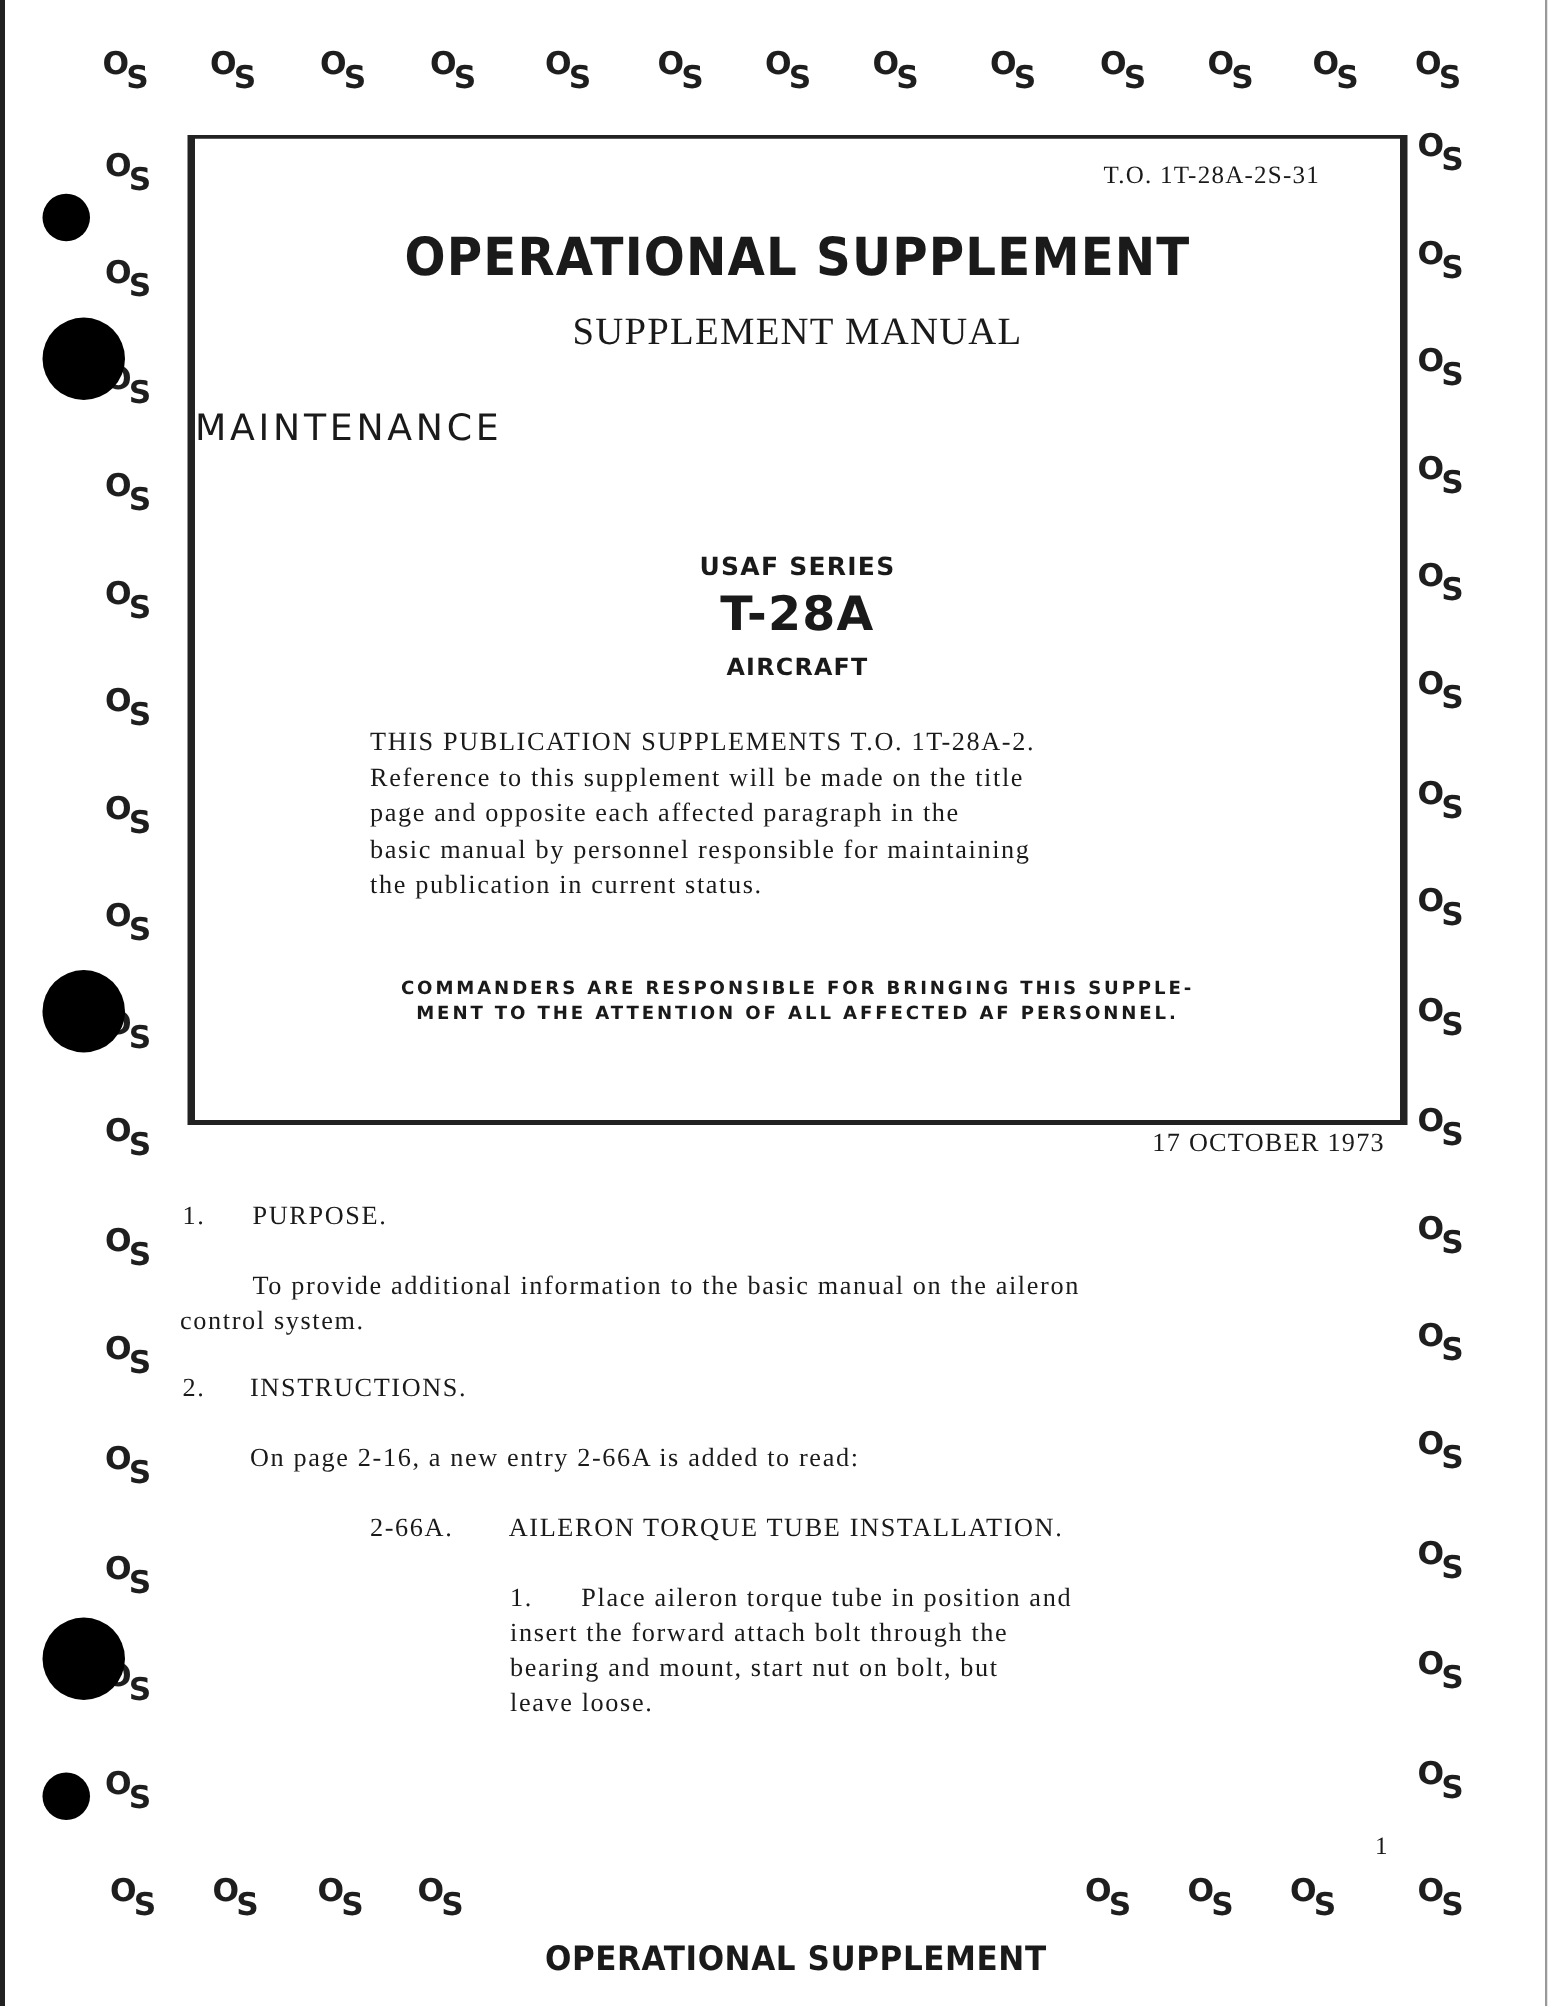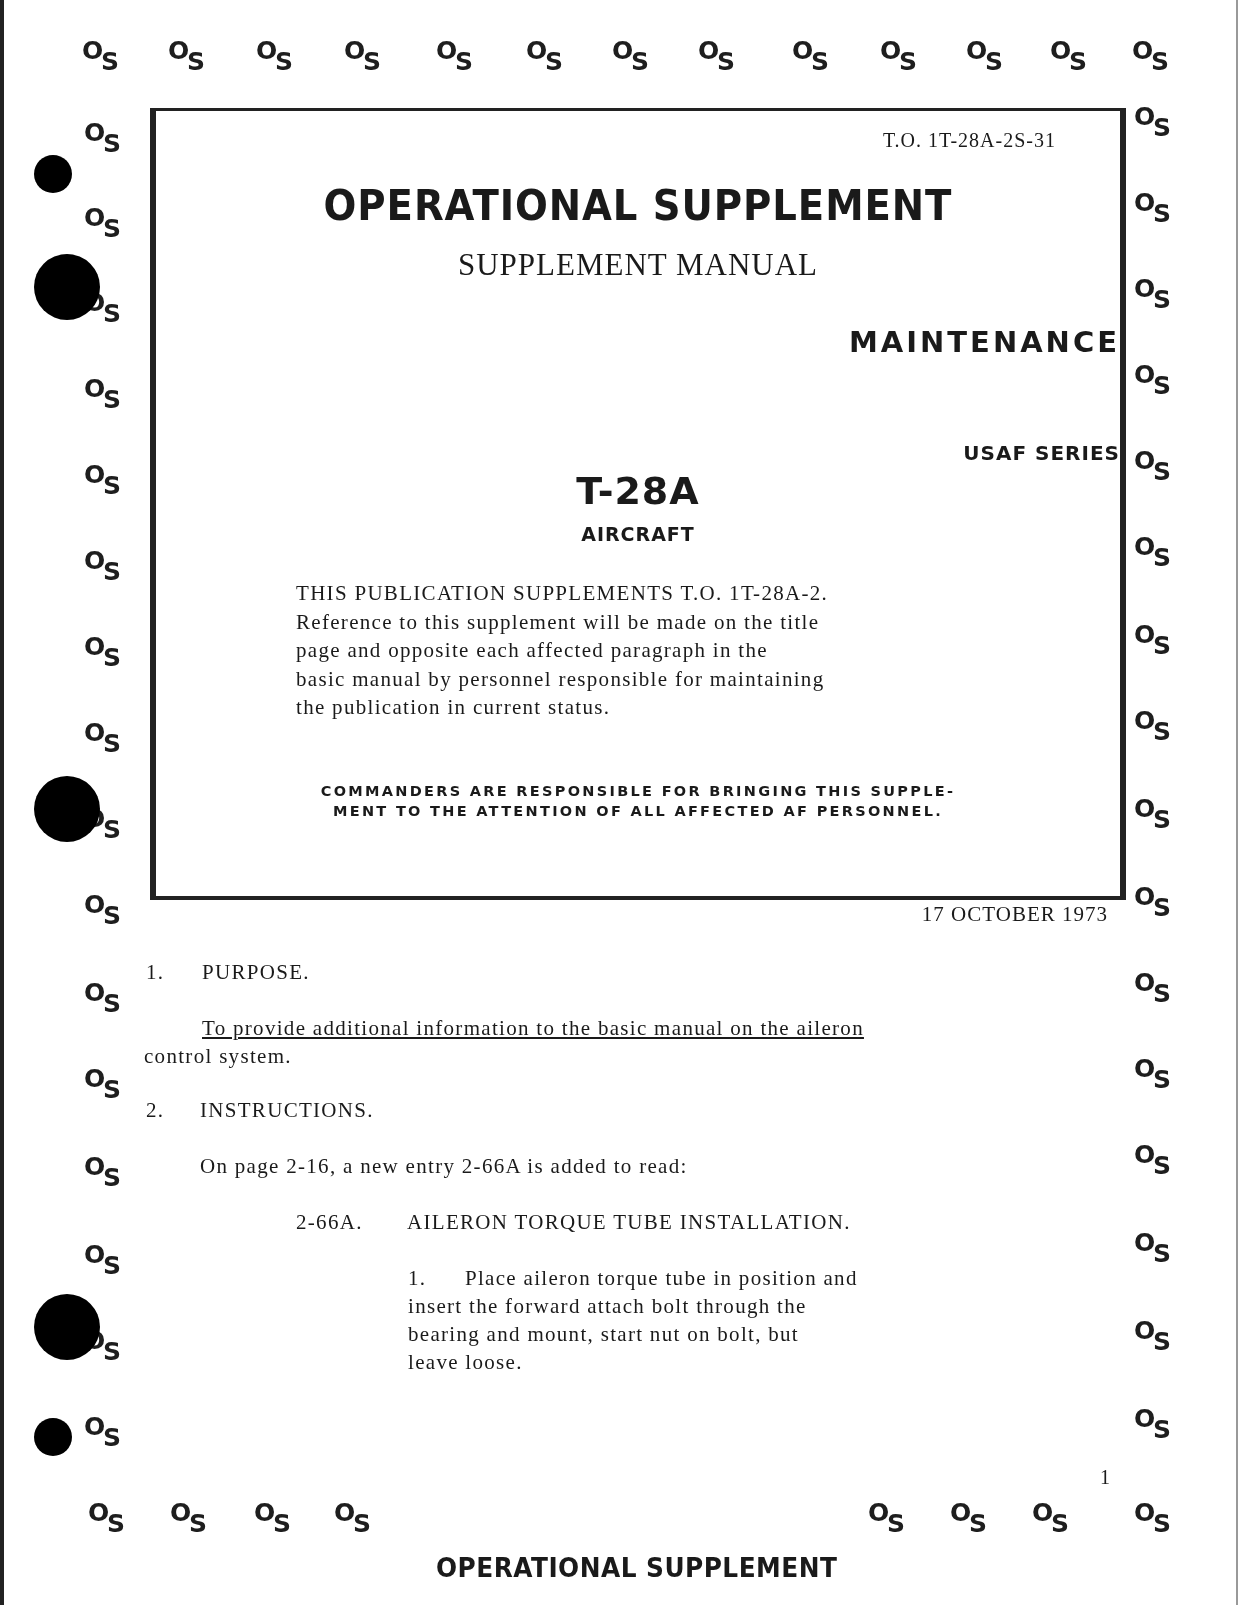--- a/index.html
+++ b/index.html
@@ -31,25 +31,25 @@
     .main-title {
       position: absolute; left: 0; right: 0; top: 70px; text-align: center;
       font-family: "DejaVu Sans", sans-serif; font-weight: bold; font-size: 42px; letter-spacing: 1px;
       transform: scaleX(0.92);
     }
     .subtitle {
       position: absolute; left: 0; right: 0; top: 136px; text-align: center;
       font-family: "Liberation Serif", serif; font-size: 31px; letter-spacing: 1px;
     }
     .maint {
-      position: absolute; left: 0; right: 0; top: 214px; text-align: right;
-      font-family: "DejaVu Sans", sans-serif; font-weight: bold; font-size: 29px; letter-spacing: 3px;
+      position: absolute; left: 0; right: 0; top: 214px; text-align: left;
+      font-family: "DejaVu Sans", sans-serif; font-weight: normal; font-size: 29px; letter-spacing: 3px;
     }
     .series {
-      position: absolute; left: 0; right: 0; top: 330px; text-align: right;
+      position: absolute; left: 0; right: 0; top: 330px; text-align: center;
       font-family: "DejaVu Sans", sans-serif; font-weight: bold; font-size: 20px; letter-spacing: 1px;
     }
     .model {
       position: absolute; left: 0; right: 0; top: 358px; text-align: center;
       font-family: "DejaVu Sans", sans-serif; font-weight: bold; font-size: 38px; letter-spacing: 1px;
     }
     .aircraft {
       position: absolute; left: 0; right: 0; top: 412px; text-align: center;
       font-family: "DejaVu Sans", sans-serif; font-weight: bold; font-size: 19px; letter-spacing: 1px;
     }
@@ -327,21 +327,21 @@
   <div class="commanders">
     <div>COMMANDERS ARE RESPONSIBLE FOR BRINGING THIS SUPPLE-</div>
     <div>MENT TO THE ATTENTION OF ALL AFFECTED AF PERSONNEL.</div>
   </div>
 </div>
 
 <div class="date">17 OCTOBER 1973</div>
 
 <div class="body-text" style="left:146px; top:960px;">1.</div>
 <div class="body-text" style="left:202px; top:960px;">PURPOSE.</div>
-<div class="body-text" style="left:202px; top:1016px;text-decoration:underline;">To provide additional information to the basic manual on the aileron</div>
+<div class="body-text" style="left:202px; top:1016px;">To provide additional information to the basic manual on the aileron</div>
 <div class="body-text" style="left:144px; top:1044px;">control system.</div>
 
 <div class="body-text" style="left:146px; top:1098px;">2.</div>
 <div class="body-text" style="left:200px; top:1098px;">INSTRUCTIONS.</div>
 <div class="body-text" style="left:200px; top:1154px;">On page 2-16, a new entry 2-66A is added to read:</div>
 <div class="body-text" style="left:296px; top:1210px;">2-66A.</div>
 <div class="body-text" style="left:407px; top:1210px;">AILERON TORQUE TUBE INSTALLATION.</div>
 <div class="body-text" style="left:408px; top:1266px;">1.</div>
 <div class="body-text" style="left:465px; top:1266px;">Place aileron torque tube in position and</div>
 <div class="body-text" style="left:408px; top:1294px;">insert the forward attach bolt through the</div>

